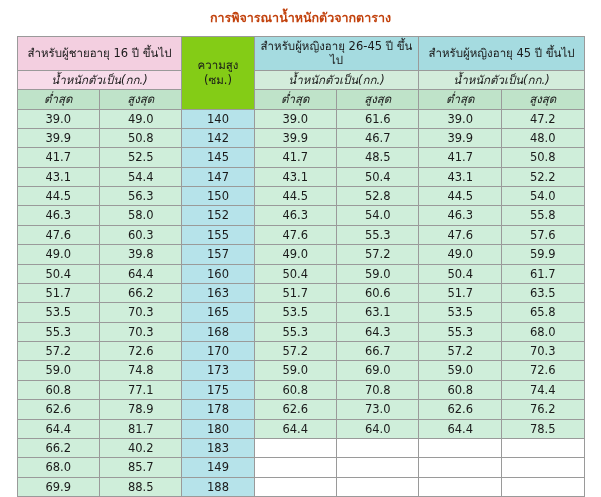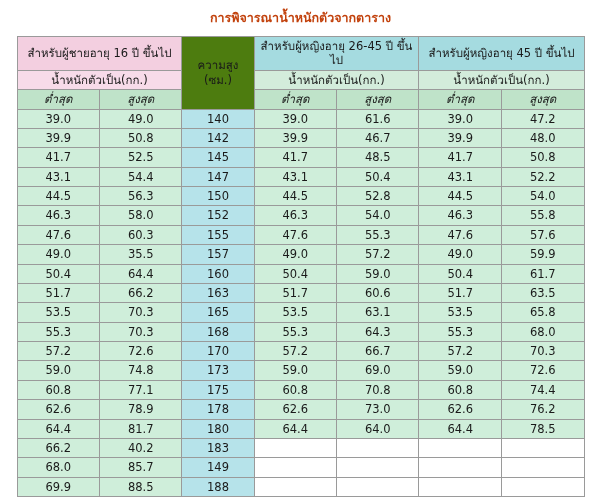--- a/index.html
+++ b/index.html
@@ -47,32 +47,33 @@
   
   .hgrp {
     font-weight: bold;
     font-size: 12px;
     padding: 4px 2px;
   }
   .hsub {
     font-weight: bold;
     font-size: 11.5px;
     padding: 3px 2px;
+    font-style: italic;
   }
   .hmin {
     font-weight: bold;
     font-size: 11.5px;
     padding: 3px 2px;
   }
   
   .pink  { background: #f3cfe0; }
   .pink2 { background: #f7dbe9; }
   .green { background: #bfe3c9; font-style: italic; }
   .green2{ background: #d3ecdb; }
-  .teal  { background: #4d7c0f; }
+  .teal  { background: #84cc16; }
   .cyan  { background: #a5dbe0; }
 
   
   .c-men   { background: #cfeeda; }
   .c-h     { background: #b6e3ea; }
   .c-w26   { background: #cfeeda; }
   .c-w45   { background: #cfeeda; }
   .c-empty { background: #ffffff; }
 
   .colw-val { width: 71px; }
@@ -175,21 +176,21 @@
           <td class="c-men">47.6</td>
           <td class="c-men">60.3</td>
           <td class="c-h">155</td>
           <td class="c-w26">47.6</td>
           <td class="c-w26">55.3</td>
           <td class="c-w45">47.6</td>
           <td class="c-w45">57.6</td>
         </tr>
         <tr>
           <td class="c-men">49.0</td>
-          <td class="c-men">35.5</td>
+          <td class="c-men">39.8</td>
           <td class="c-h">157</td>
           <td class="c-w26">49.0</td>
           <td class="c-w26">57.2</td>
           <td class="c-w45">49.0</td>
           <td class="c-w45">59.9</td>
         </tr>
         <tr>
           <td class="c-men">50.4</td>
           <td class="c-men">64.4</td>
           <td class="c-h">160</td>

